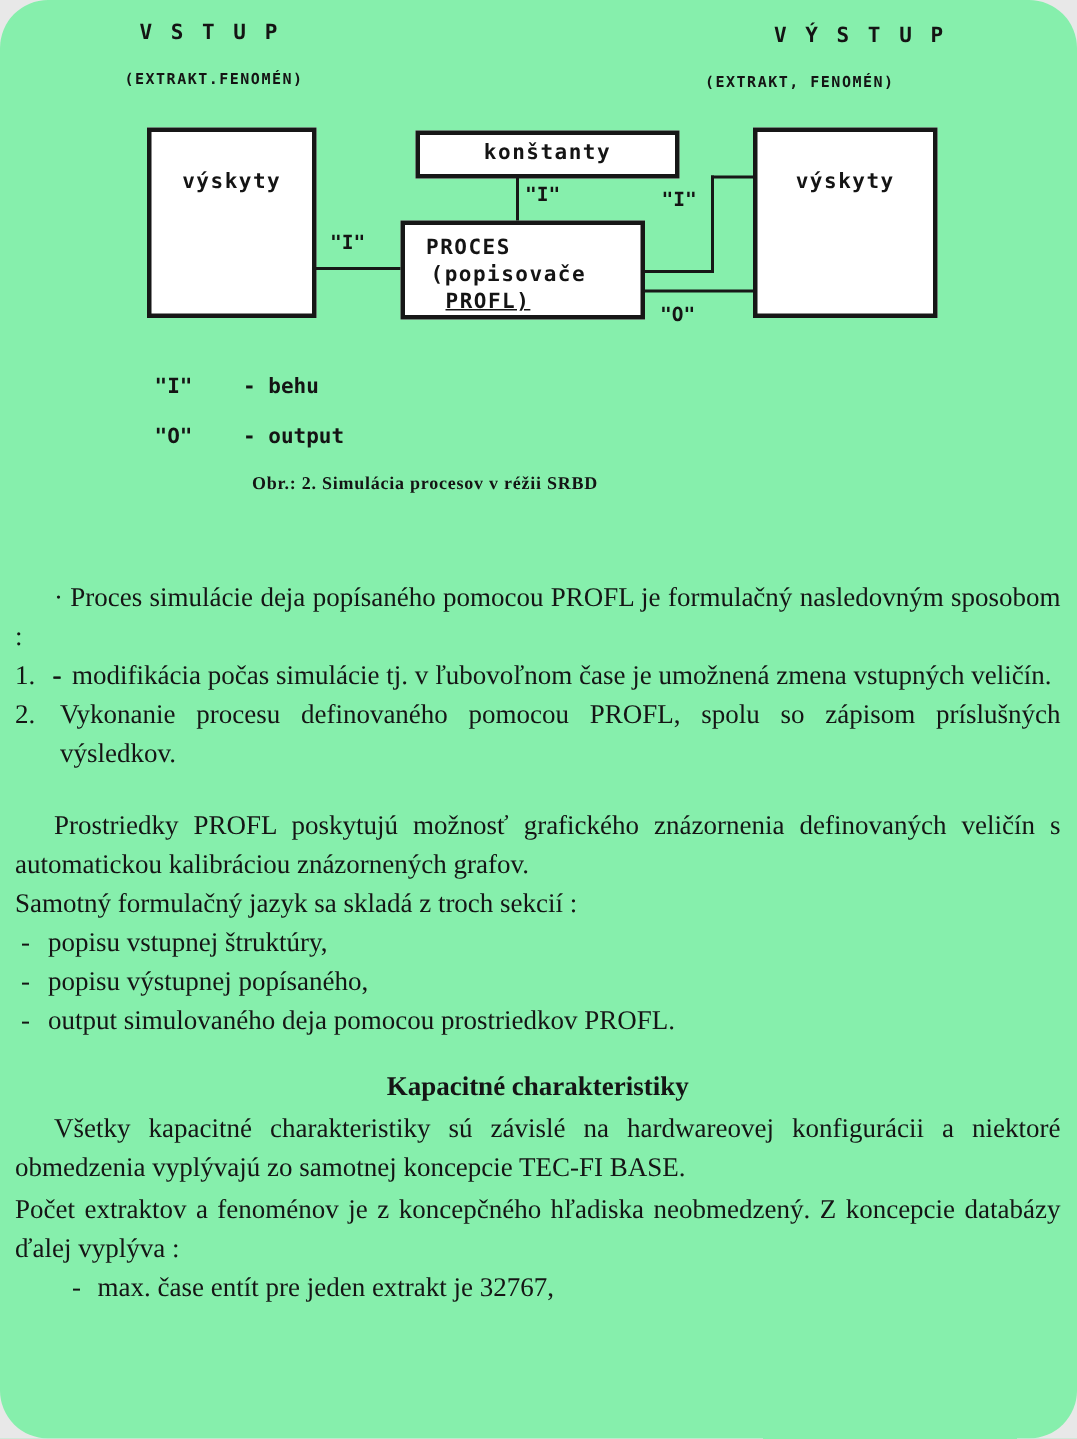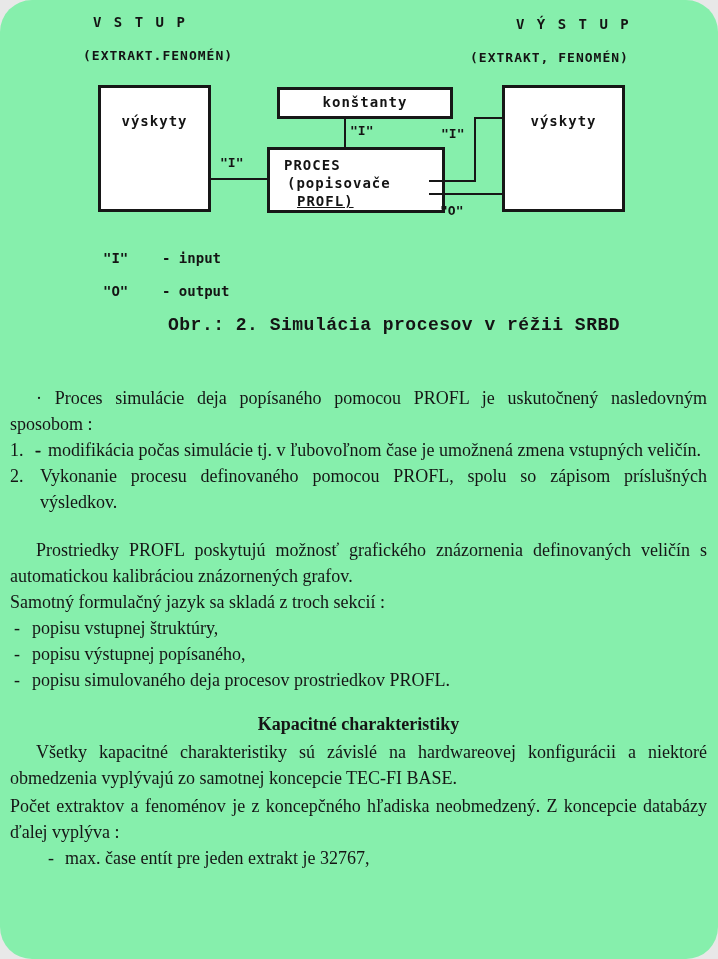--- a/index.html
+++ b/index.html
@@ -15,41 +15,41 @@
   }
   
   .fig-text {
     position:absolute;
     font-family:"DejaVu Sans Mono", monospace;
     font-weight:bold;
     color:#141414;
     white-space:nowrap;
   }
   .fig-title    { font-size:14px; letter-spacing:2px; }
-  .fig-subtitle { font-size:13px; letter-spacing:1px; }
+  .fig-subtitle { font-size:10px; letter-spacing:1px; }
   .dbox {
     position:absolute;
     border:3px solid #171717;
     box-sizing:border-box;
     background:#ffffff;
     font-family:"DejaVu Sans Mono", monospace;
     font-weight:bold;
     font-size:14px;
     color:#141414;
   }
   .dbox .box-label { display:block; text-align:center; letter-spacing:1px; }
   .dline { position:absolute; background:#171717; }
   .conn-label { font-size:13px; letter-spacing:0; }
   .proc-lines { padding:6px 0 0 14px; line-height:18px; letter-spacing:1px; }
   .proc-l2 { margin-left:3px; }
   .proc-l3 { margin-left:13px;text-decoration:underline; }
   
   .legend-row { position:absolute; font-family:"DejaVu Sans Mono", monospace; font-weight:bold; font-size:14px; color:#141414; white-space:nowrap; }
   .legend-sym { display:inline-block; width:59px; }
-  .fig-caption { position:absolute; font-family:Liberation Mono, monospace; font-weight:bold; font-size:18px; letter-spacing:0.5px; color:#141414; white-space:nowrap; }
+  .fig-caption { position:absolute; font-family:Liberation Serif, serif; font-weight:bold; font-size:12px; letter-spacing:0.5px; color:#141414; white-space:nowrap; }
   
   .body-text {
     position:absolute;
     left:10px; top:385px; width:697px;
     font-size:18px; line-height:26px;
     color:#151515;
     text-align:justify;
   }
   .body-text p { margin:0; }
   .indent { text-indent:26px; }
@@ -78,21 +78,21 @@
     <div class="fig-text fig-subtitle" style="left:470px; top:50px;">(EXTRAKT, FENOMÉN)</div>
 
     <div class="dbox" style="left:98px; top:85px; width:113px; height:127px;">
       <span class="box-label" style="margin-top:25px;">výskyty</span>
     </div>
 
     <div class="dbox" style="left:277px; top:87px; width:176px; height:32px;">
       <span class="box-label" style="margin-top:4px;">konštanty</span>
     </div>
 
-    <div class="dbox" style="left:267px; top:147px; width:178px; height:66px;">
+    <div class="dbox" style="left:267px; top:147px; width:163px; height:66px;">
       <div class="proc-lines">
         <div>PROCES</div>
         <div class="proc-l2">(popisovače</div>
         <div class="proc-l3">PROFL)</div>
       </div>
     </div>
 
     <div class="dbox" style="left:502px; top:85px; width:123px; height:127px;">
       <span class="box-label" style="margin-top:25px;">výskyty</span>
     </div>
@@ -103,32 +103,32 @@
     <div class="dline" style="left:474px; top:117px; width:2px; height:65px;"></div>
     <div class="dline" style="left:474px; top:117px; width:29px; height:2px;"></div>
     <div class="dline" style="left:429px; top:193px; width:74px; height:2px;"></div>
 
     <div class="fig-text conn-label" style="left:220px; top:155px;">"I"</div>
     <div class="fig-text conn-label" style="left:350px; top:123px;">"I"</div>
     <div class="fig-text conn-label" style="left:441px; top:126px;">"I"</div>
     <div class="fig-text conn-label" style="left:440px; top:203px;">"O"</div>
 
     <div class="legend-row" style="left:103px; top:250px;">
-      <span class="legend-sym">"I"</span><span>- input</span>
+      <span class="legend-sym">"I"</span><span>- behu</span>
     </div>
     <div class="legend-row" style="left:103px; top:283px;">
       <span class="legend-sym">"O"</span><span>- output</span>
     </div>
 
     <div class="fig-caption" style="left:168px; top:315px;">Obr.: 2. Simulácia procesov v réžii SRBD</div>
   </div>
 
   <div class="body-text">
 
-    <p class="indent">· Proces simulácie deja popísaného pomocou PROFL je uskutočnený nasledovným sposobom :</p>
+    <p class="indent">· Proces simulácie deja popísaného pomocou PROFL je formulačný nasledovným sposobom :</p>
 
     <div class="num-item">
       <span class="marker">1.</span>
     </div>
 
     <div class="sub-item">
       <span class="marker">-</span>
     </div>
 
     <div class="sub-item">
@@ -148,21 +148,21 @@
     <div class="dash-item">
       <span class="marker">-</span>
       <span>popisu vstupnej štruktúry,</span>
     </div>
     <div class="dash-item">
       <span class="marker">-</span>
       <span>popisu výstupnej popísaného,</span>
     </div>
     <div class="dash-item">
       <span class="marker">-</span>
-      <span>popisu simulovaného deja procesov prostriedkov PROFL.</span>
+      <span>output simulovaného deja pomocou prostriedkov PROFL.</span>
     </div>
 
     <p class="section-heading">Kapacitné charakteristiky</p>
 
     <p class="indent tight-top">Všetky kapacitné charakteristiky sú závislé na hardwareovej konfigurácii a niektoré obmedzenia vyplývajú zo samotnej koncepcie TEC-FI BASE.</p>
 
     <p class="tight-top">Počet extraktov a fenoménov je z koncepčného hľadiska neobmedzený. Z koncepcie databázy ďalej vyplýva :</p>
 
     <div class="cap-item">
       <span class="marker">-</span>

